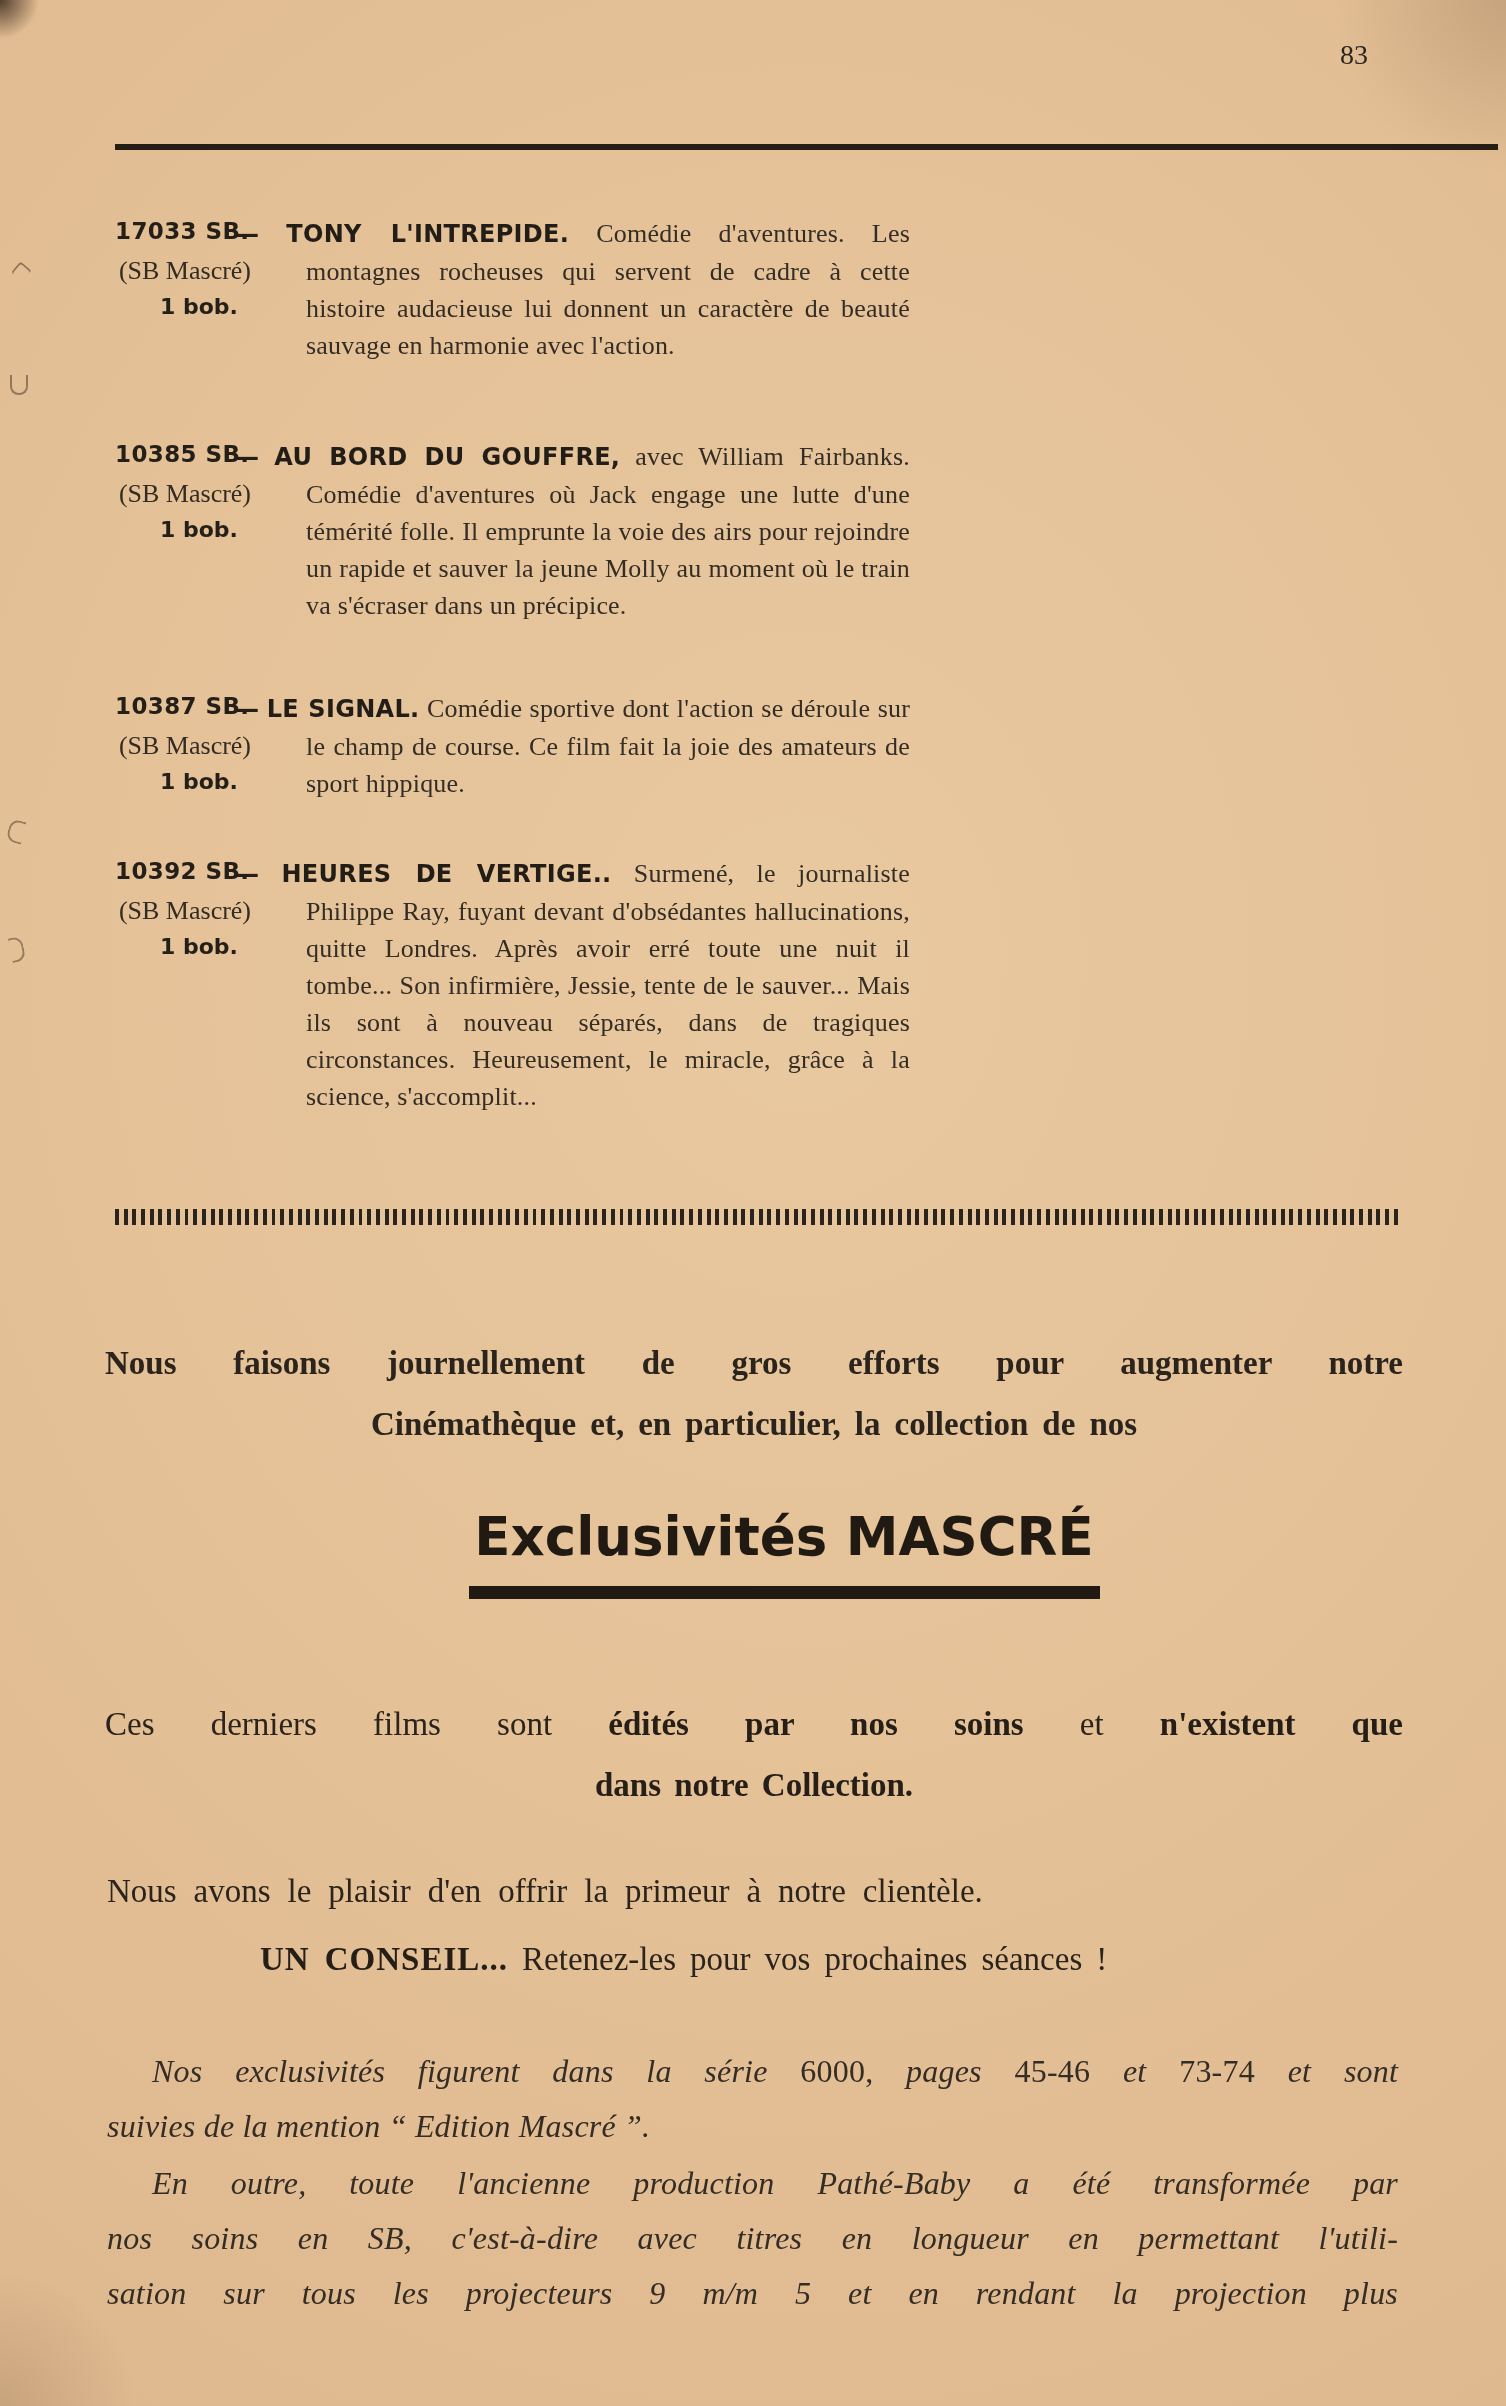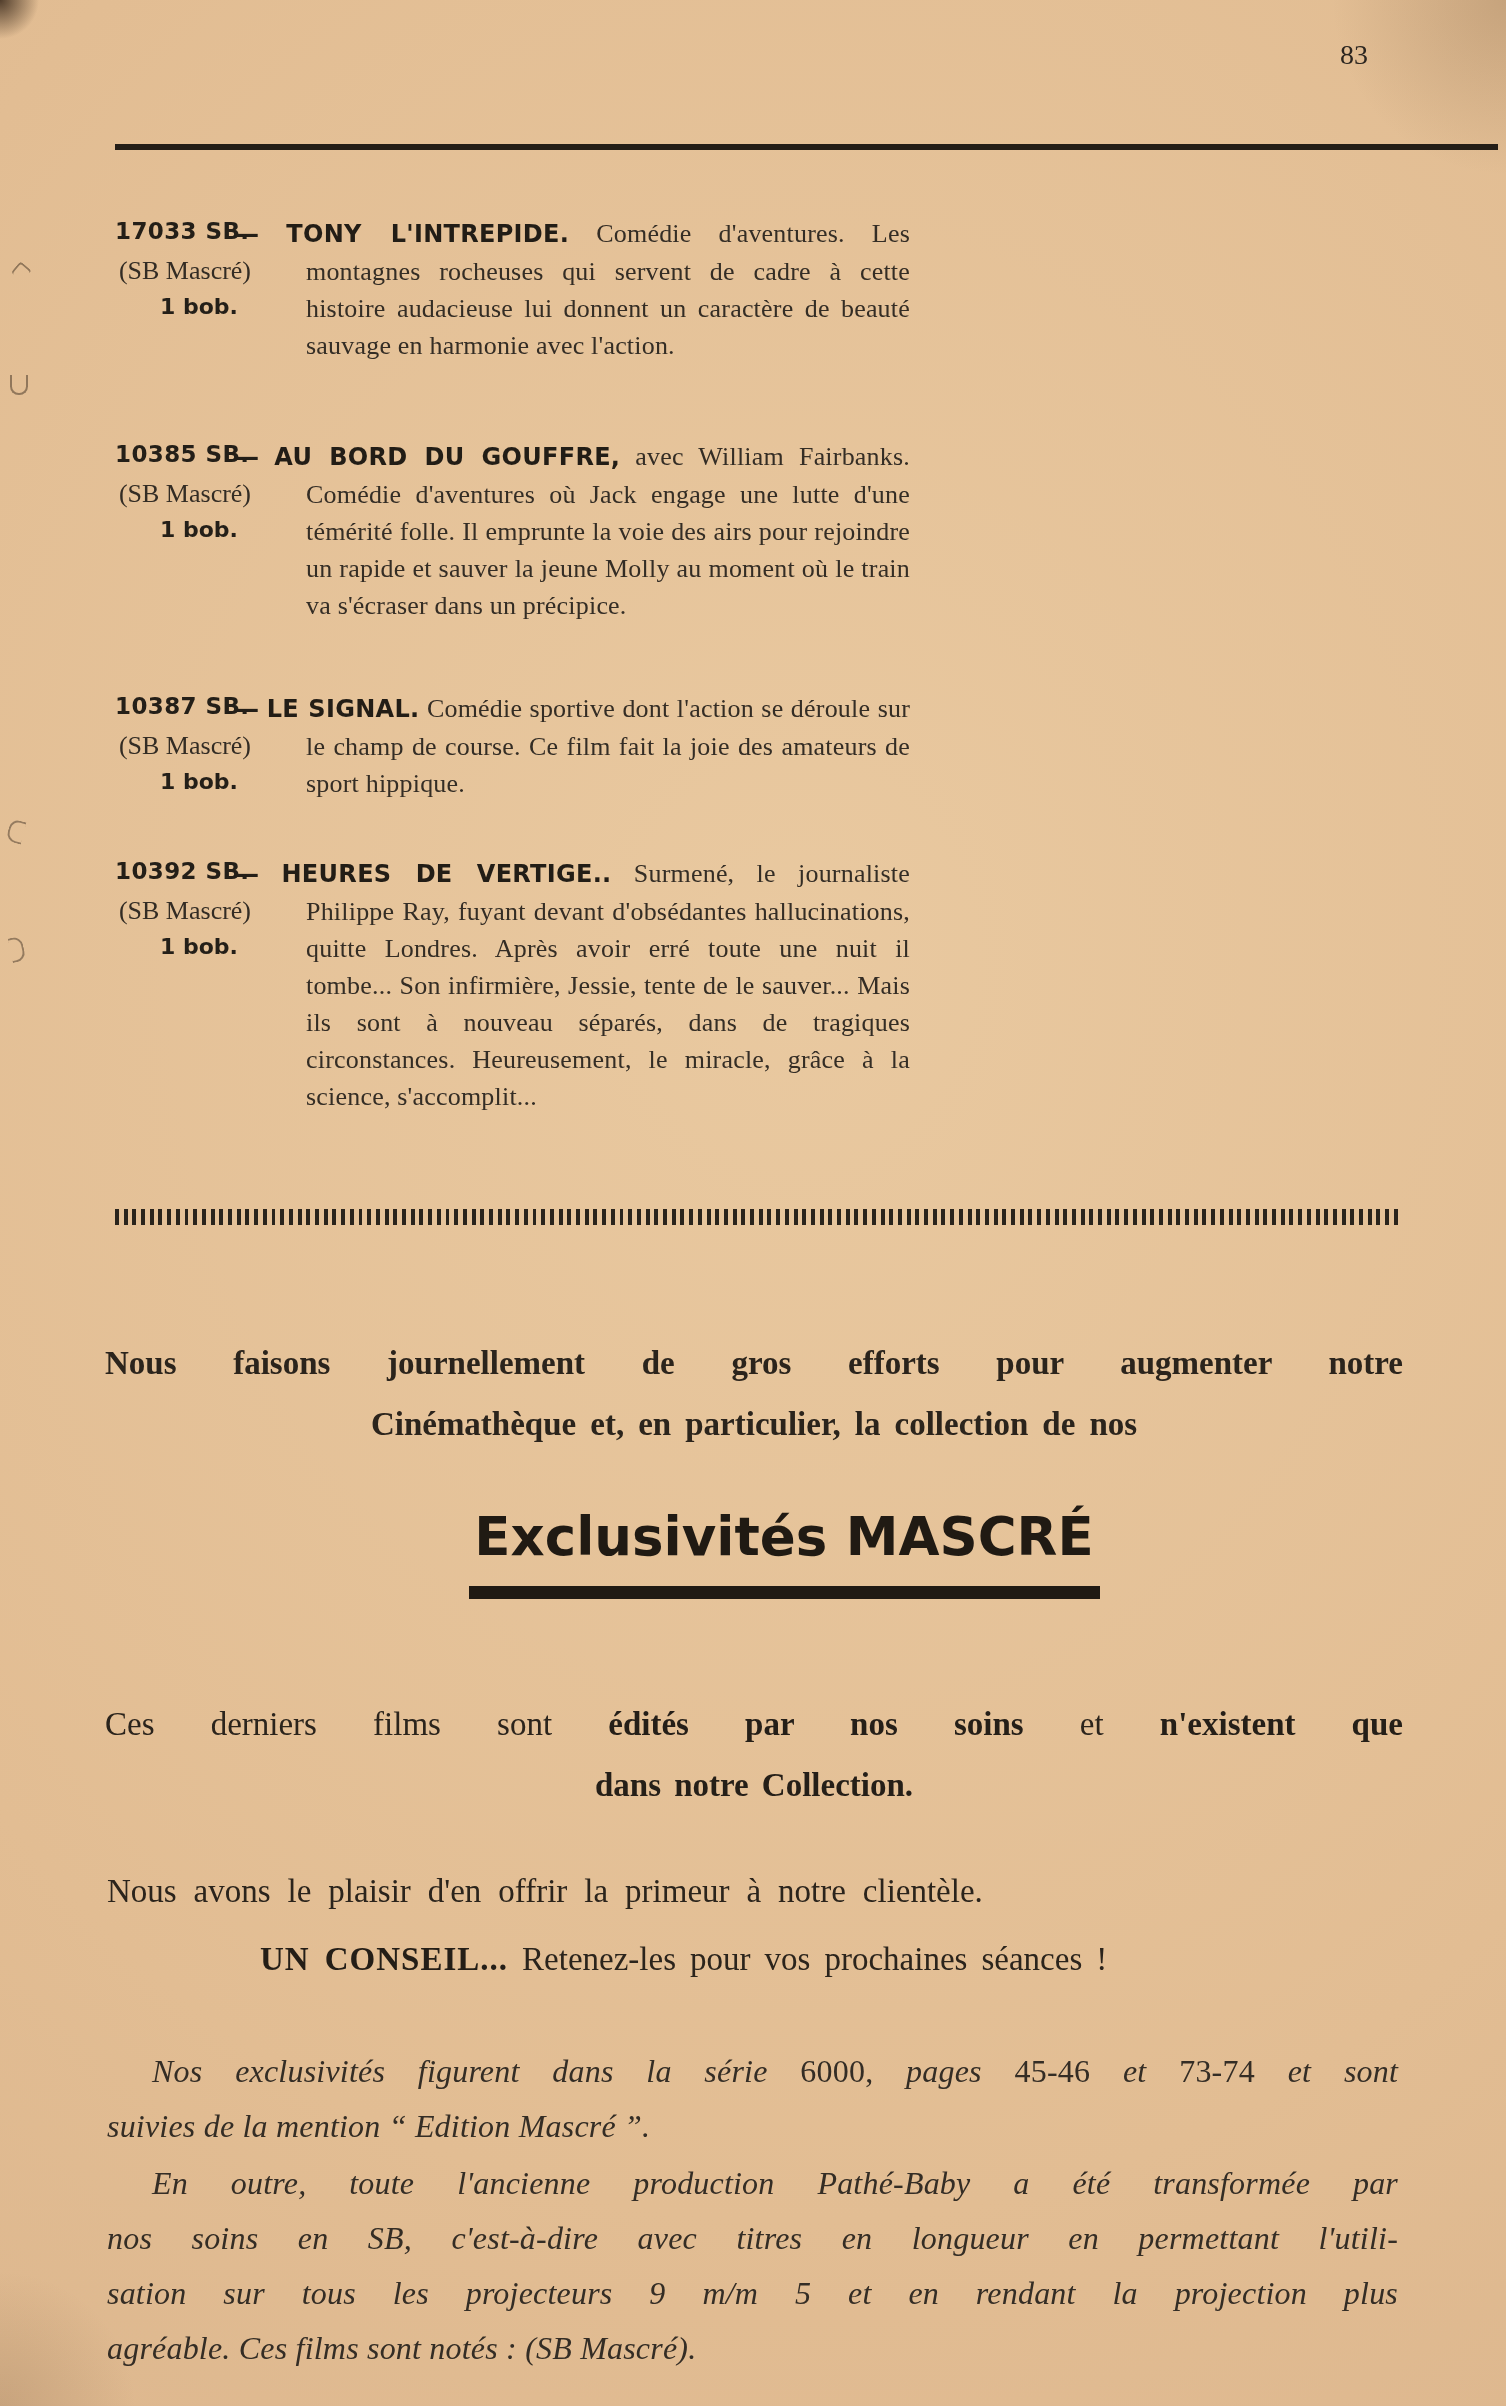--- a/index.html
+++ b/index.html
@@ -170,21 +170,20 @@
       <span class="upright">73-74</span>
       <span>et sont</span>
     </div>
     <div>suivies de la mention “ Edition Mascré ”.</div>
   </div>
 
   <div class="note note2">
     <div class="jl indent">En outre, toute l'ancienne production Pathé-Baby a été transformée par</div>
     <div class="jl">nos soins en SB, c'est-à-dire avec titres en longueur en permettant l'utili-</div>
     <div class="jl">sation sur tous les projecteurs 9 m/m 5 et en rendant la projection plus</div>
-    <div>agréable. Ces films sont notés : (SB Mascré).</div>
   </div>
 
   <div class="mark m1"></div>
   <div class="mark m2"></div>
   <div class="mark m3"></div>
   <div class="mark m4"></div>
 
 </div>
 
 

